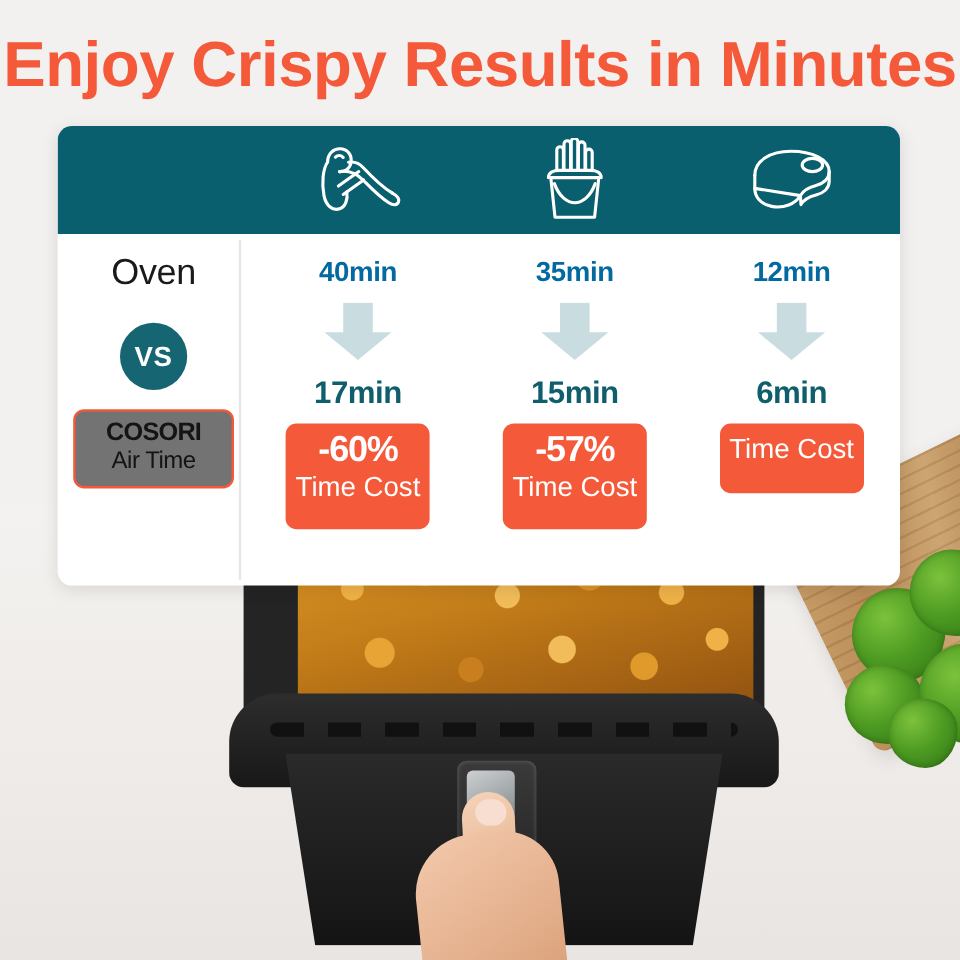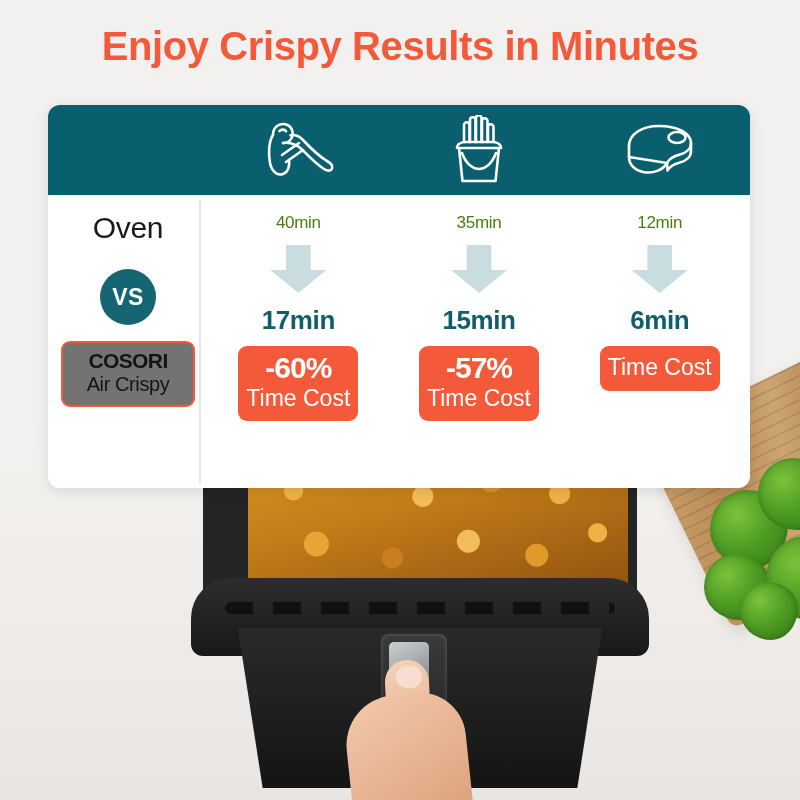--- a/index.html
+++ b/index.html
@@ -114,21 +114,21 @@
   }
   .hand-nail{
     position:absolute;left:66px;top:6px;width:26px;height:22px;
     background:#f7ded0;border-radius:12px;
   }
 
   
   .headline{
     position:absolute;left:0;top:24px;width:800px;
     text-align:center;
-    font-size:40px;font-weight:bold;
+    font-size:53px;font-weight:bold;
     color:#f4593a;
     letter-spacing:-.4px;
     white-space:nowrap;
   }
 
   
   .card{
     position:absolute;left:48px;top:105px;width:702px;height:383px;
     background:#ffffff;
     border-radius:12px;
@@ -180,38 +180,38 @@
   }
   .cosori-brand{font-size:21px;font-weight:bold;color:#141414;letter-spacing:-.6px;line-height:1.05;}
   .cosori-sub{font-size:20px;color:#141414;letter-spacing:-.4px;line-height:1.15;margin-top:1px;}
 
   .data-col{
     flex:1;
     display:flex;flex-direction:column;align-items:center;
     padding-top:18px;
   }
   .oven-time{
-    font-size:17px;font-weight:normal;color:#4d7c0f;letter-spacing:-.3px;
+    font-size:23px;font-weight:bold;color:#0369a1;letter-spacing:-.3px;
   }
   .arrow{
     margin-top:12px;
     width:56px;height:48px;
     background:#c9dde1;
     clip-path:polygon(28% 0,72% 0,72% 52%,100% 52%,50% 100%,0 52%,28% 52%);
   }
   .fryer-time{
     margin-top:12px;
     font-size:26px;font-weight:bold;color:#0f5e6b;letter-spacing:-.4px;
   }
   .badge{
     margin-top:10px;
     width:120px;
     background:#f4593a;
     border-radius:9px;
-    padding:7px 0 9px;
+    padding:7px 0 22px;
     text-align:center;
     color:#ffffff;
   }
   .badge-pct{font-size:30px;font-weight:bold;letter-spacing:-1px;line-height:1.02;}
   .badge-cap{font-size:23px;line-height:1.2;margin-top:1px;}
 </style>
 </head>
 <body>
 
 <div class="photo">
@@ -300,21 +300,21 @@
 
   <div class="card-body">
 
     <div class="label-col">
       <div class="oven-label">Oven</div>
       <div class="vs-circle">
         <span>VS</span>
       </div>
       <div class="cosori-box">
         <div class="cosori-brand">COSORI</div>
-        <div class="cosori-sub">Air Crispy</div>
+        <div class="cosori-sub">Air Time</div>
       </div>
       <div class="divider"></div>
     </div>
 
     <div class="data-col">
       <div class="oven-time">40min</div>
       <div class="arrow"></div>
       <div class="fryer-time">17min</div>
       <div class="badge">
         <div class="badge-pct">-60%</div>

